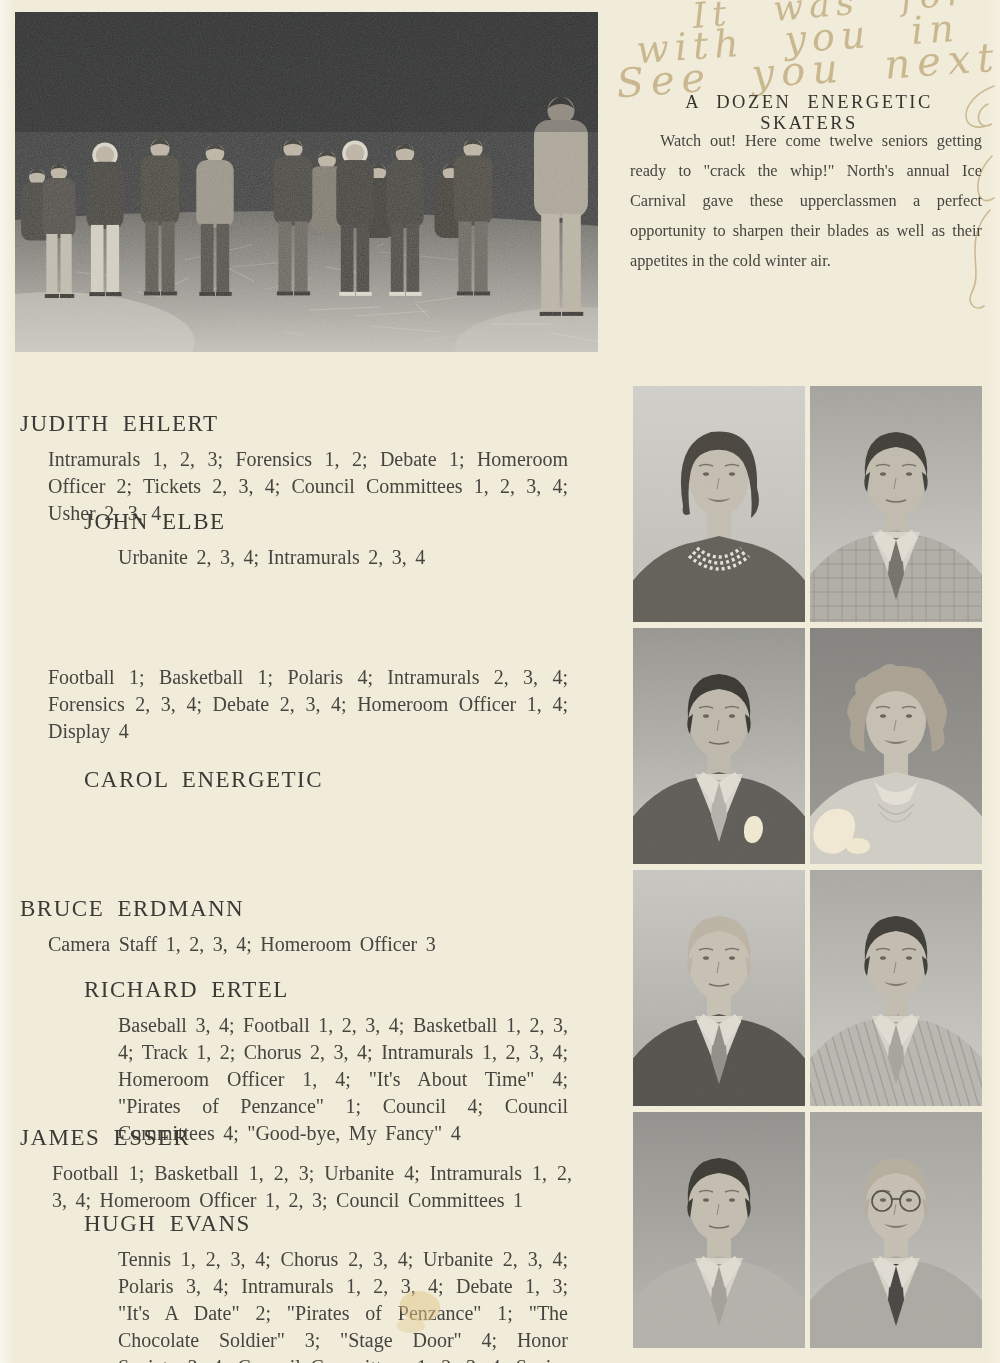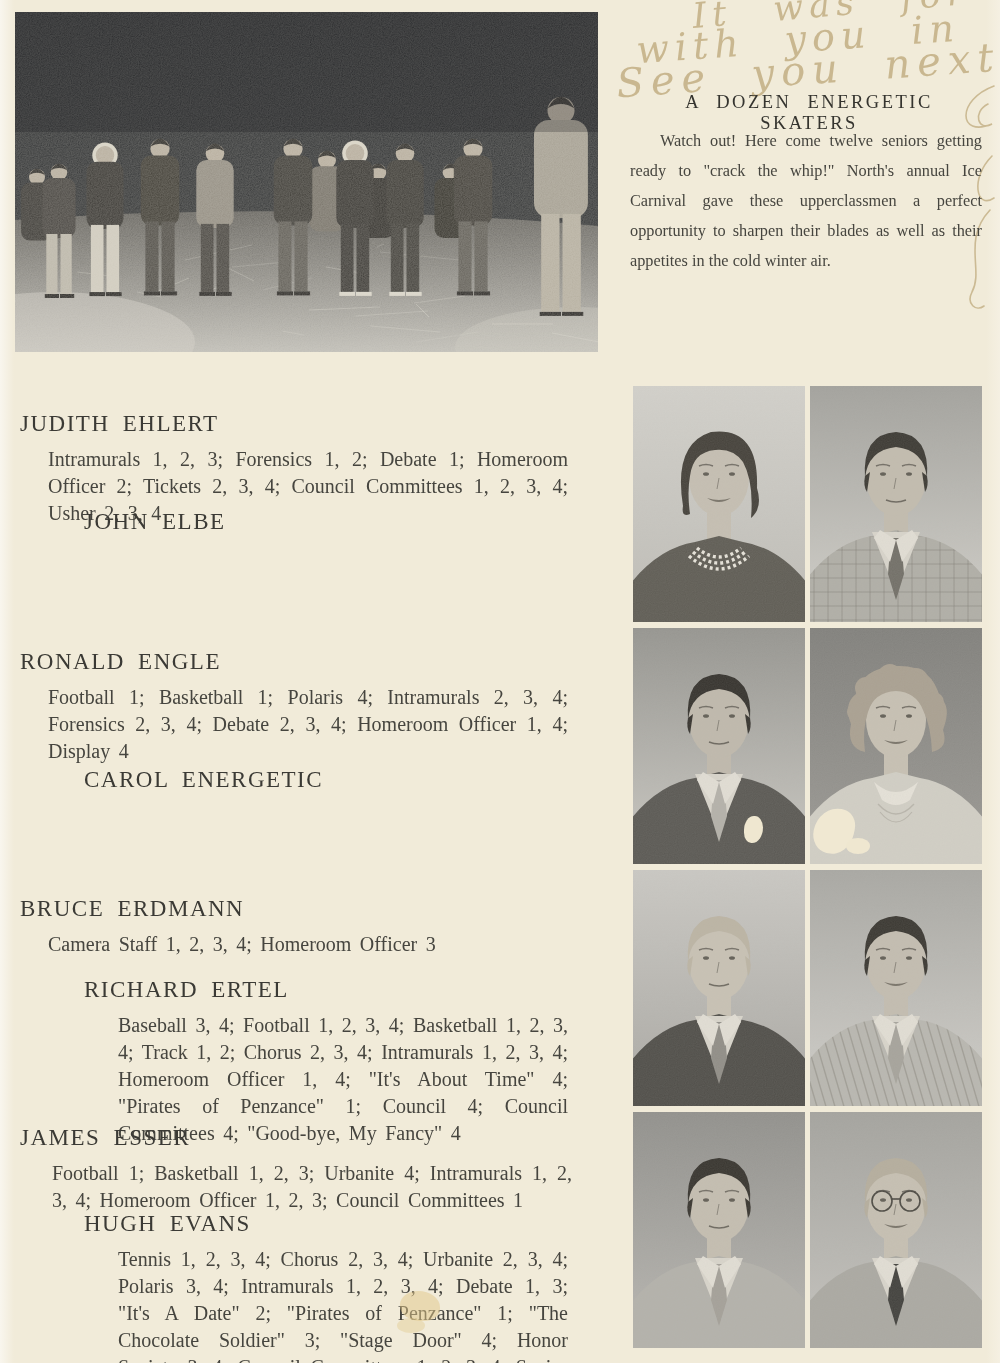--- a/index.html
+++ b/index.html
@@ -205,23 +205,23 @@
   <h1 class="article-title">A DOZEN ENERGETIC SKATERS</h1>
   <p class="article-body">Watch out! Here come twelve seniors getting ready to "crack the whip!" North's annual Ice Carnival gave these upperclass­men a perfect opportunity to sharpen their blades as well as their appetites in the cold winter air.</p>
 
   <section>
     <div class="student s0">
       <h2>JUDITH EHLERT</h2>
       <p class="acts">Intramurals 1, 2, 3; Forensics 1, 2; Debate 1; Homeroom Officer 2; Tickets 2, 3, 4; Council Committees 1, 2, 3, 4; Usher 2, 3, 4</p>
     </div>
     <div class="student s1">
       <h2>JOHN ELBE</h2>
+      <p class="acts">Urbanite 2, 3, 4; Intramurals 2, 3, 4</p>
     </div>
     <div class="student s2">
-      <h2>RONALD ENGLE</h2>
       <p class="acts">Football 1; Basketball 1; Polaris 4; Intramurals 2, 3, 4; Forensics 2, 3, 4; Debate 2, 3, 4; Homeroom Officer 1, 4; Display 4</p>
     </div>
     <div class="student s3">
       <h2>CAROL ENERGETIC</h2>
     </div>
     <div class="student s4">
       <h2>BRUCE ERDMANN</h2>
       <p class="acts">Camera Staff 1, 2, 3, 4; Homeroom Officer 3</p>
     </div>
     <div class="student s5">

